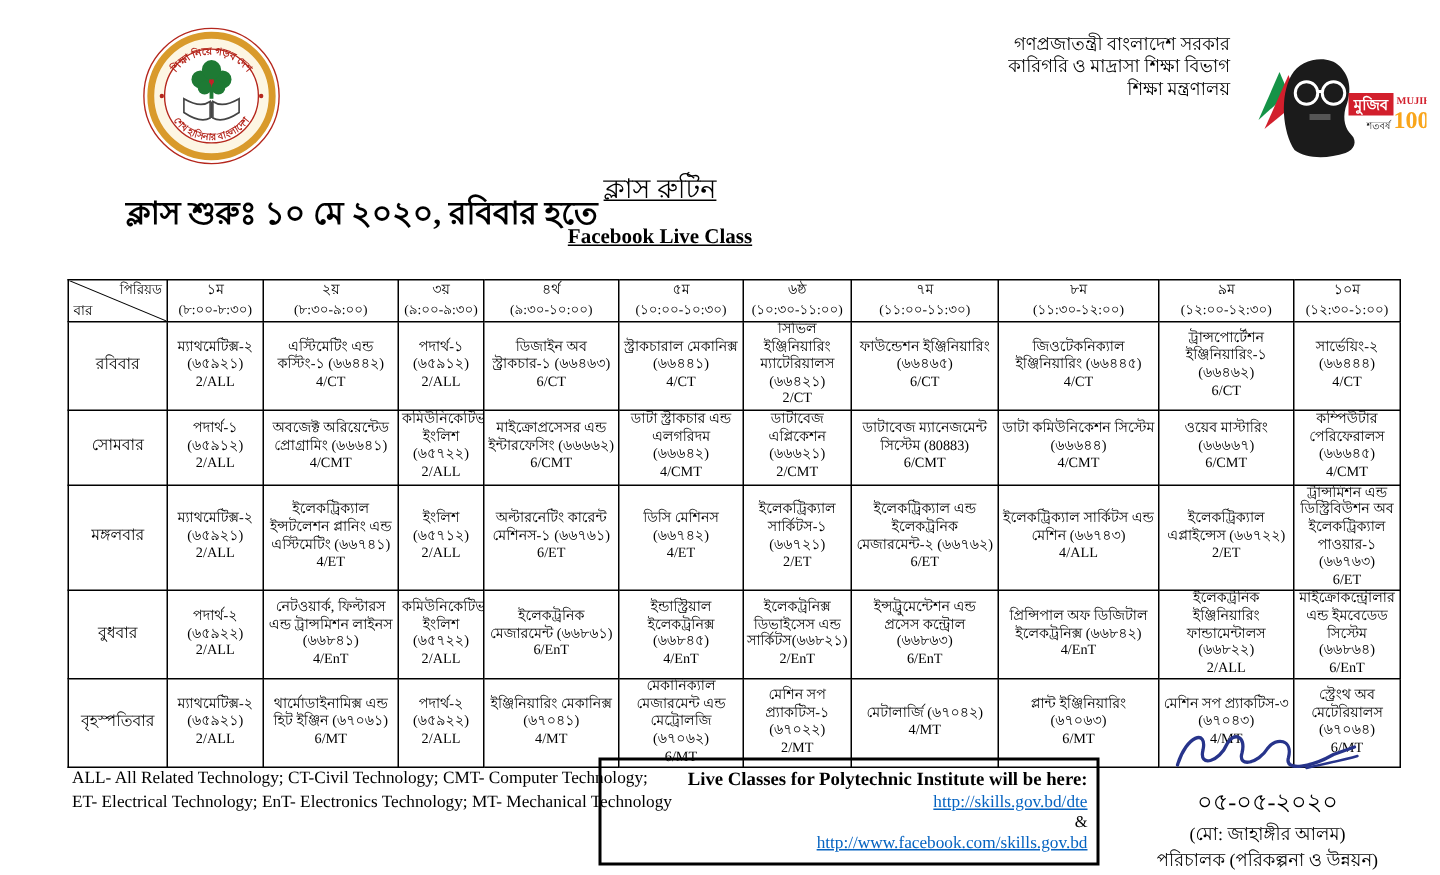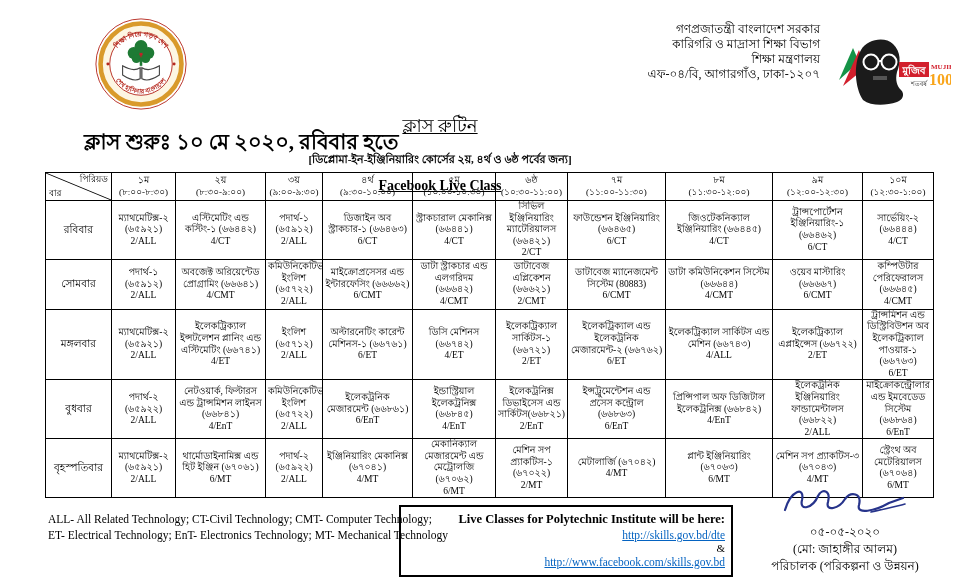--- a/index.html
+++ b/index.html
@@ -14,39 +14,39 @@
   .h-l5{font-size:12px;}
   .logo-left{position:absolute;left:95px;top:18px;width:92px;height:92px;}
   .logo-right{position:absolute;left:833px;top:28px;width:118px;height:80px;}
   
   .start-note{position:absolute;left:84px;top:126px;font-size:21px;font-weight:bold;}
   .routine-block{position:absolute;left:280px;top:112px;width:320px;text-align:center;}
   .routine-title{font-size:18px;font-weight:normal;text-decoration:underline;}
   .routine-sub{font-size:11px;font-weight:bold;margin-top:8px;}
   .fb-live{font-size:14px;font-weight:bold;text-decoration:underline;margin-top:8px;}
   
-  table.rt{position:absolute;left:45px;top:172px;width:888px;border-collapse:collapse;table-layout:fixed;}
+  table.rt{position:absolute;left:45px;top:186px;width:888px;border-collapse:collapse;table-layout:fixed;}
   .rt td{border:1px solid #000;text-align:center;vertical-align:middle;padding:0 2px;
          font-size:9.5px;line-height:1.22;overflow:hidden;}
   .rt .pt{font-size:9px;}
   .rt .day{font-size:10.5px;}
   .rt .g{font-size:9.5px;}
   .corner{position:relative;padding:0;}
   .corner svg{position:absolute;left:0;top:0;width:100%;height:100%;}
   .c-top{position:absolute;right:3px;top:1px;font-size:9px;}
   .c-bot{position:absolute;left:3px;bottom:1px;font-size:9px;}
   
   .legend{position:absolute;left:48px;top:512px;font-size:11.5px;line-height:1.35;}
   .live-box{position:absolute;left:399px;top:505px;width:318px;border:2px solid #000;
             text-align:right;padding:5px 6px 7px 6px;}
   .live-h{font-size:12.5px;font-weight:bold;}
   .live-box a{color:#0563c1;font-size:11.5px;text-decoration:underline;display:block;margin-top:2px;}
   .live-amp{font-size:11px;margin-top:1px;}
   .sign{position:absolute;left:735px;top:482px;width:220px;text-align:center;line-height:1.4;}
-  .sign-date{font-size:12px;}
+  .sign-date{font-size:16px;}
   .sign-name{font-size:12px;}
   .sign-desig{font-size:12px;}
 </style>
 </head>
 <body>
 
 <div class="page">
 
   <div class="logo-left">
     <svg viewBox="0 0 100 100" width="92" height="92">
@@ -77,21 +77,20 @@
         <path d="M70 52 Q58 59 51 54 L51 66 Q58 70 70 62 Z" fill="#fff" stroke="#444" stroke-width="1.2"></path>
         <line x1="50" y1="54" x2="50" y2="66" stroke="#444" stroke-width="1"></line>
       </g>
     </svg>
   </div>
 
   <div class="hdr-center">
     <div class="h-l1">গণপ্রজাতন্ত্রী বাংলাদেশ সরকার</div>
     <div class="h-l3">কারিগরি ও মাদ্রাসা শিক্ষা বিভাগ</div>
     <div class="h-l4">শিক্ষা মন্ত্রণালয়</div>
-    <div class="h-l5">এফ-০৪/বি, আগারগাঁও, ঢাকা-১২০৭</div>
   </div>
 
   <div class="logo-right">
     <svg viewBox="0 0 118 80" width="118" height="80">
       <path d="M6 52 L20 20 L26 34 Z" fill="#159347"></path>
       <path d="M10 58 L26 22 L32 40 Z" fill="#d21f2c"></path>
       <g>
         <path d="M30 72 C22 60 20 36 28 22 C34 11 52 8 60 16 C68 24 68 34 64 44 C62 52 64 58 68 62 C72 66 70 72 64 74 C52 78 38 78 30 72 Z" fill="#1b1b1b"></path>
         <circle cx="38" cy="34" r="7.5" fill="none" stroke="#fff" stroke-width="2"></circle>
         <circle cx="56" cy="34" r="7.5" fill="none" stroke="#fff" stroke-width="2"></circle>
@@ -102,21 +101,20 @@
       <text x="81" y="45.5" font-size="10" font-weight="bold" fill="#fff" text-anchor="middle">মুজিব</text>
       <text x="78" y="58" font-size="6.5" fill="#1b1b1b">শতবর্ষ</text>
       <text x="98" y="41" font-size="7" font-weight="bold" fill="#d21f2c">MUJIB</text>
       <text x="96" y="57" font-size="16" font-weight="bold" fill="#f9a51a">100</text>
     </svg>
   </div>
 
   <div class="start-note">ক্লাস শুরুঃ ১০ মে ২০২০, রবিবার হতে</div>
   <div class="routine-block">
     <div class="routine-title">ক্লাস রুটিন</div>
-    <div class="routine-sub">[ডিপ্লোমা-ইন-ইঞ্জিনিয়ারিং কোর্সের ২য়, ৪র্থ ও ৬ষ্ঠ পর্বের জন্য]</div>
     <div class="fb-live">Facebook Live Class</div>
   </div>
 
   <table class="rt">
     <colgroup>
       <col style="width:66px">
         <col style="width:64px">
         <col style="width:90px">
         <col style="width:57px">
       <col style="width:90px">

